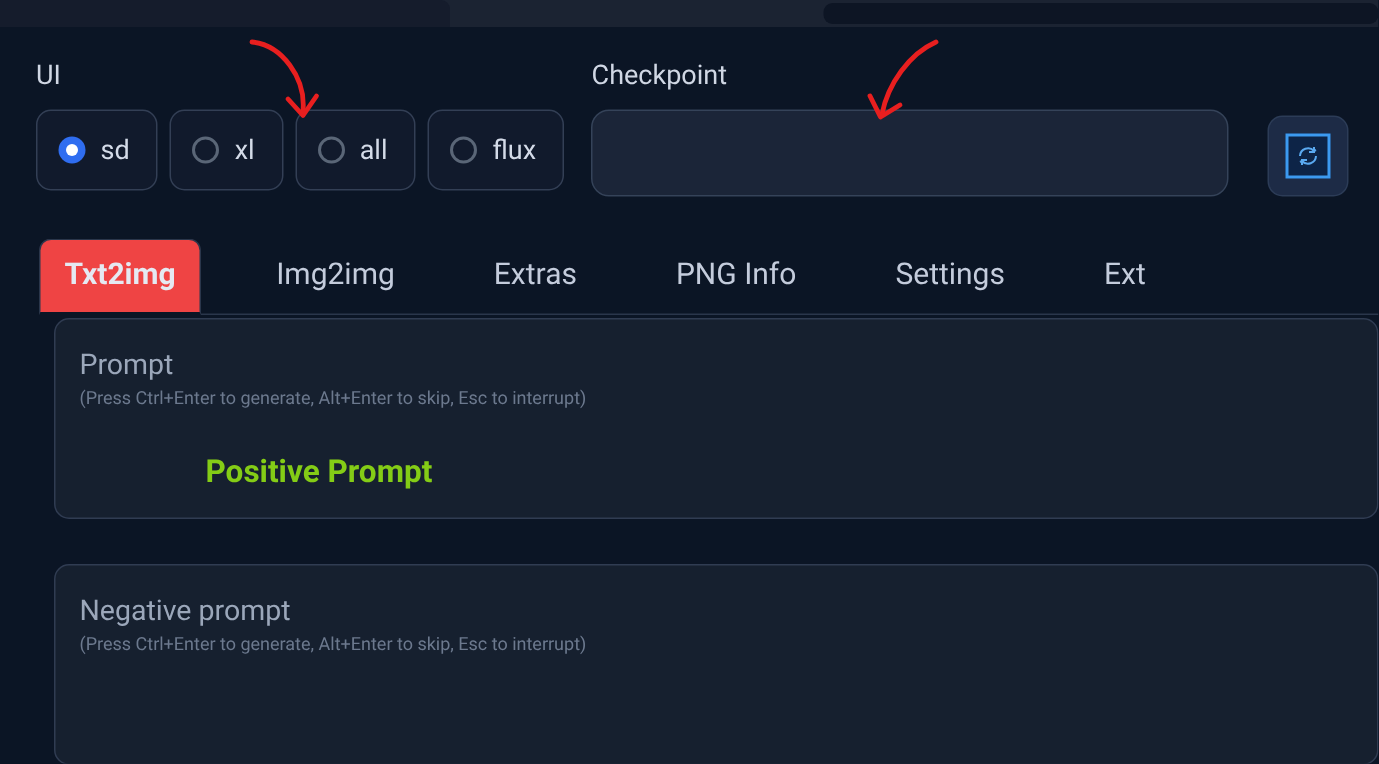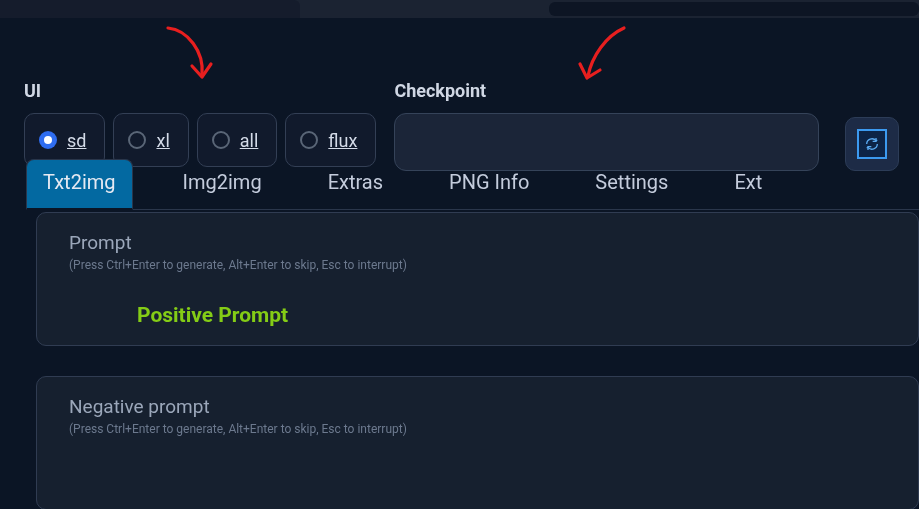--- a/index.html
+++ b/index.html
@@ -41,23 +41,22 @@
     display: flex;
     align-items: flex-start;
     padding: 0 20px 0 24px;
     gap: 18px;
   }
 
   .col { display: flex; flex-direction: column; gap: 12px; }
 
   .label {
     font-size: 18px;
-    font-weight: 700;
+    font-weight: 400;
     color: #d0d7e4;
-    margin-top: 40px;
   }
 
   .radio-row { display: flex; gap: 8px; align-items: center; }
 
   .radio-box {
     display: flex;
     align-items: center;
     gap: 10px;
     border: 1px solid #333f55;
     background: #111a2c;
@@ -80,21 +79,21 @@
   .radio-dot.sel {
     border: none;
     background: #2f6df0;
     display:flex;align-items:center;justify-content:center;
   }
   .radio-dot.sel::after {
     content:"";
     width:8px;height:8px;border-radius:50%;background:#fff;
   }
 
-  .radio-text { font-size: 18px; color: #d4dbe8; text-decoration: underline; }
+  .radio-text { font-size: 18px; color: #d4dbe8; }
 
   .checkpoint-col { flex: 1; min-width:0; }
 
   .checkpoint-select {
     height: 56px;
     width: 100%;
     max-width: 395px;
     border: 1px solid #354359;
     background: #1b2538;
     border-radius: 12px;
@@ -148,43 +147,43 @@
     padding-bottom: 0;
   }
   .tab {
     padding: 10px 16px 14px 16px;
     cursor:pointer;
   }
   .tab.active {
     border: 1px solid #2a364b;
     border-bottom: 2px solid #0b1525;
     border-radius: 8px 8px 0 0;
-    background: #0369a1;
+    background: #ef4444;
     position: relative;
     top: 1px;
-    font-weight: 400;
+    font-weight: 700;
     color: #e5e9f2;
   }
 
   .tab-content {
     position: absolute;
     top: 212px;
     left: 36px;
     right: 0;
     display:flex;
     flex-direction:column;
     gap: 30px;
   }
 
   .prompt-box {
     border: 1px solid #303c52;
     background: #16202f;
     border-radius: 10px;
     min-height: 98px;
-    padding: 18px 20px 16px 32px;
+    padding: 18px 20px 16px 16px;
     position: relative;
   }
   .prompt-title { color:#9ba7ba; font-size:19px; margin-bottom:4px; }
   .prompt-hint { color:#6c798e; font-size:12px; }
 
   .positive-annot {
     position:absolute;
     left: 100px;
     bottom: 18px;
     color: #84cc16;

